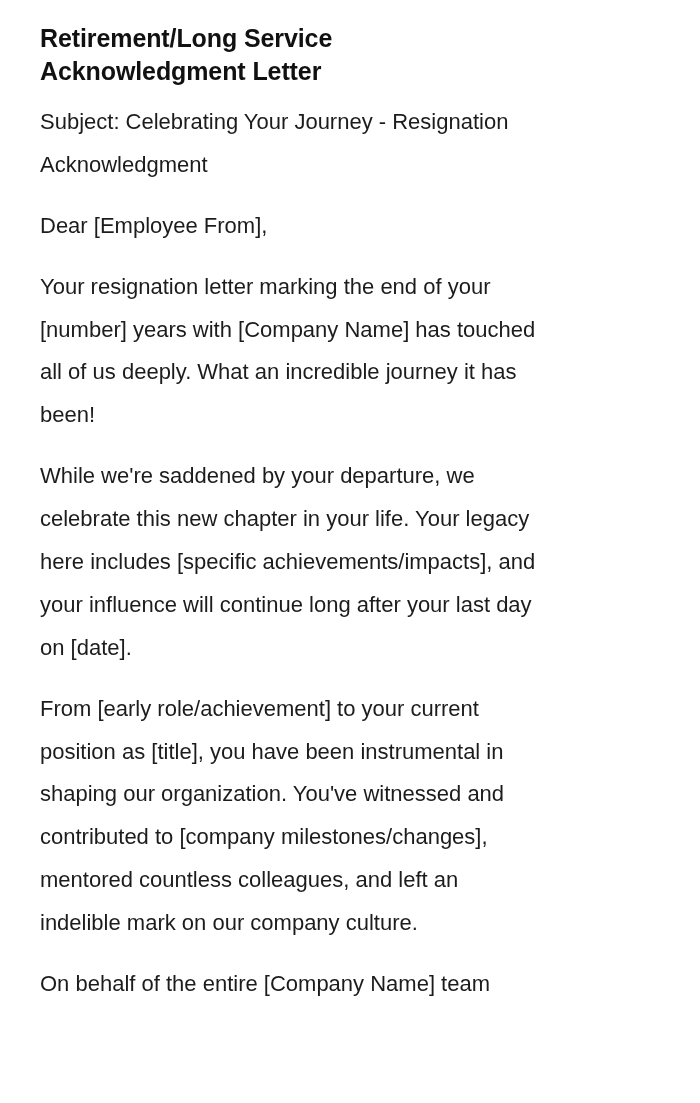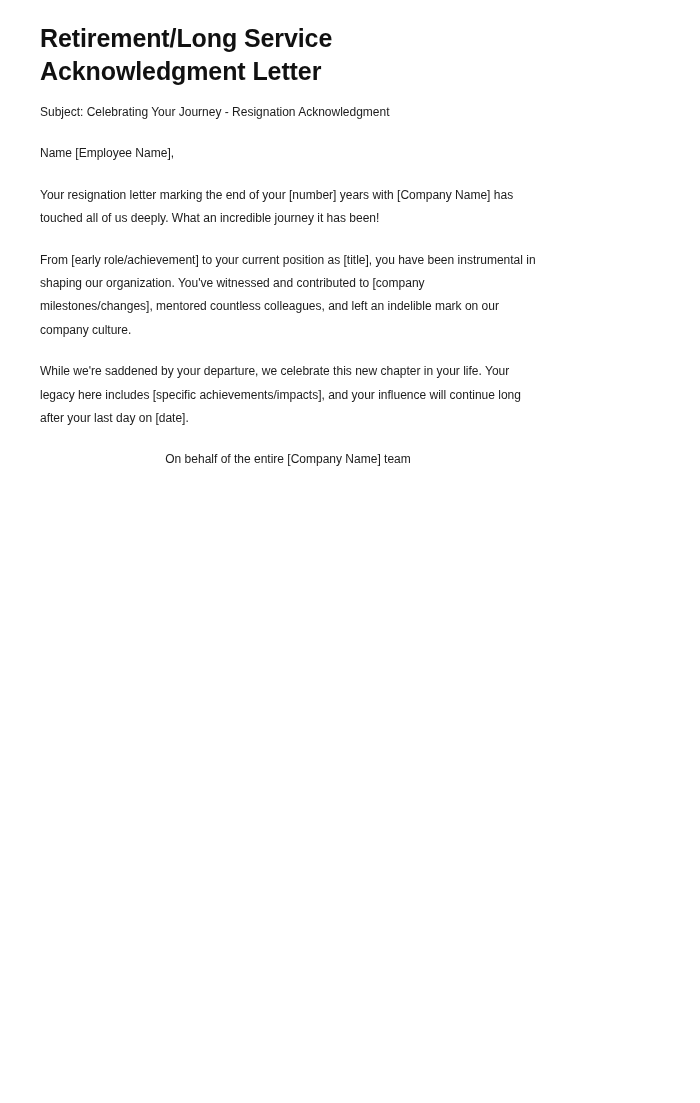--- a/index.html
+++ b/index.html
@@ -21,34 +21,33 @@
   }
   .doc-title {
     font-size: 25px;
     font-weight: bold;
     line-height: 1.3;
     margin: 0 0 14px 0;
     color: #111111;
     letter-spacing: -0.1px;
   }
   .para {
-    font-size: 12px;
+    font-size: 22px;
     line-height: 1.95;
     margin: 0 0 18px 0;
     color: #1c1c1c;
   }
   .para:last-child {
     margin-bottom: 0;
-    text-align: center;
   }
 </style>
 </head>
 <body>
 
 <div class="page">
   <h1 class="doc-title">Retirement/Long Service Acknowledgment Letter</h1>
   <p class="para">Subject: Celebrating Your Journey - Resignation Acknowledgment</p>
-  <p class="para">Name [Employee Name],</p>
+  <p class="para">Dear [Employee From],</p>
   <p class="para">Your resignation letter marking the end of your [number] years with [Company Name] has touched all of us deeply. What an incredible journey it has been!</p>
+  <p class="para">While we're saddened by your departure, we celebrate this new chapter in your life. Your legacy here includes [specific achievements/impacts], and your influence will continue long after your last day on [date].</p>
   <p class="para">From [early role/achievement] to your current position as [title], you have been instrumental in shaping our organization. You've witnessed and contributed to [company milestones/changes], mentored countless colleagues, and left an indelible mark on our company culture.</p>
-  <p class="para">While we're saddened by your departure, we celebrate this new chapter in your life. Your legacy here includes [specific achievements/impacts], and your influence will continue long after your last day on [date].</p>
   <p class="para">On behalf of the entire [Company Name] team</p>
 </div>
 
 </body></html>

